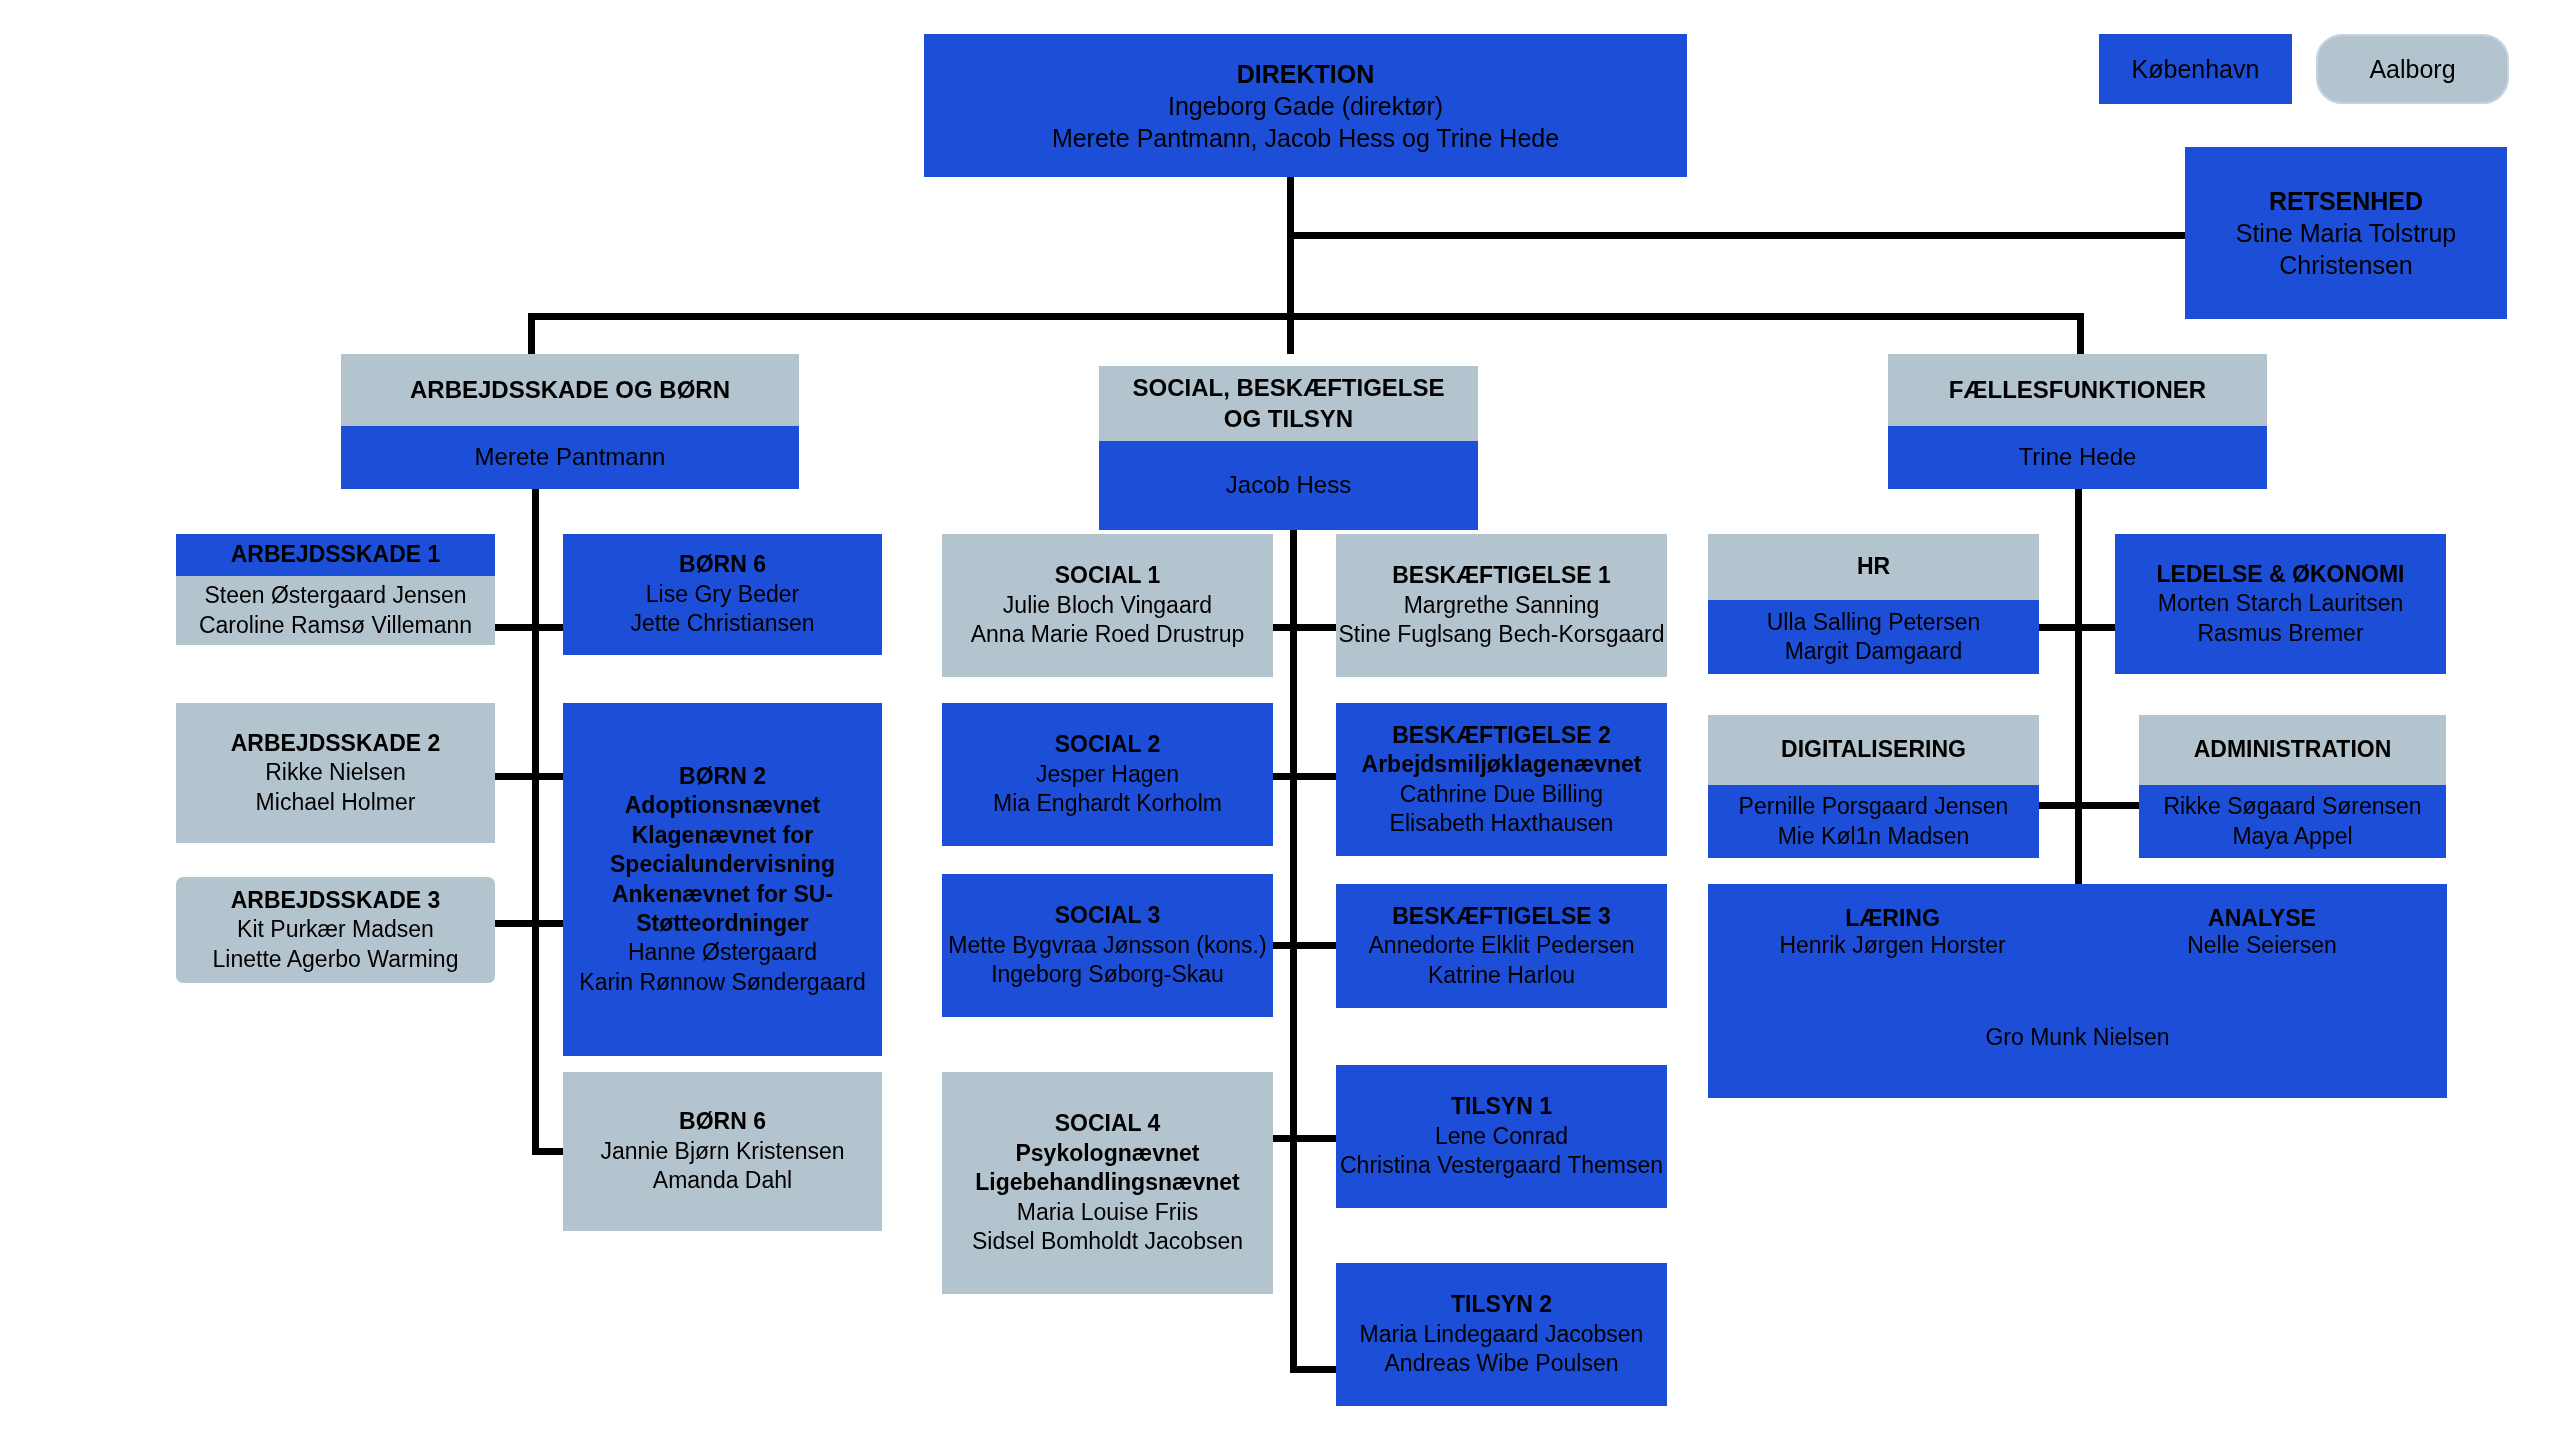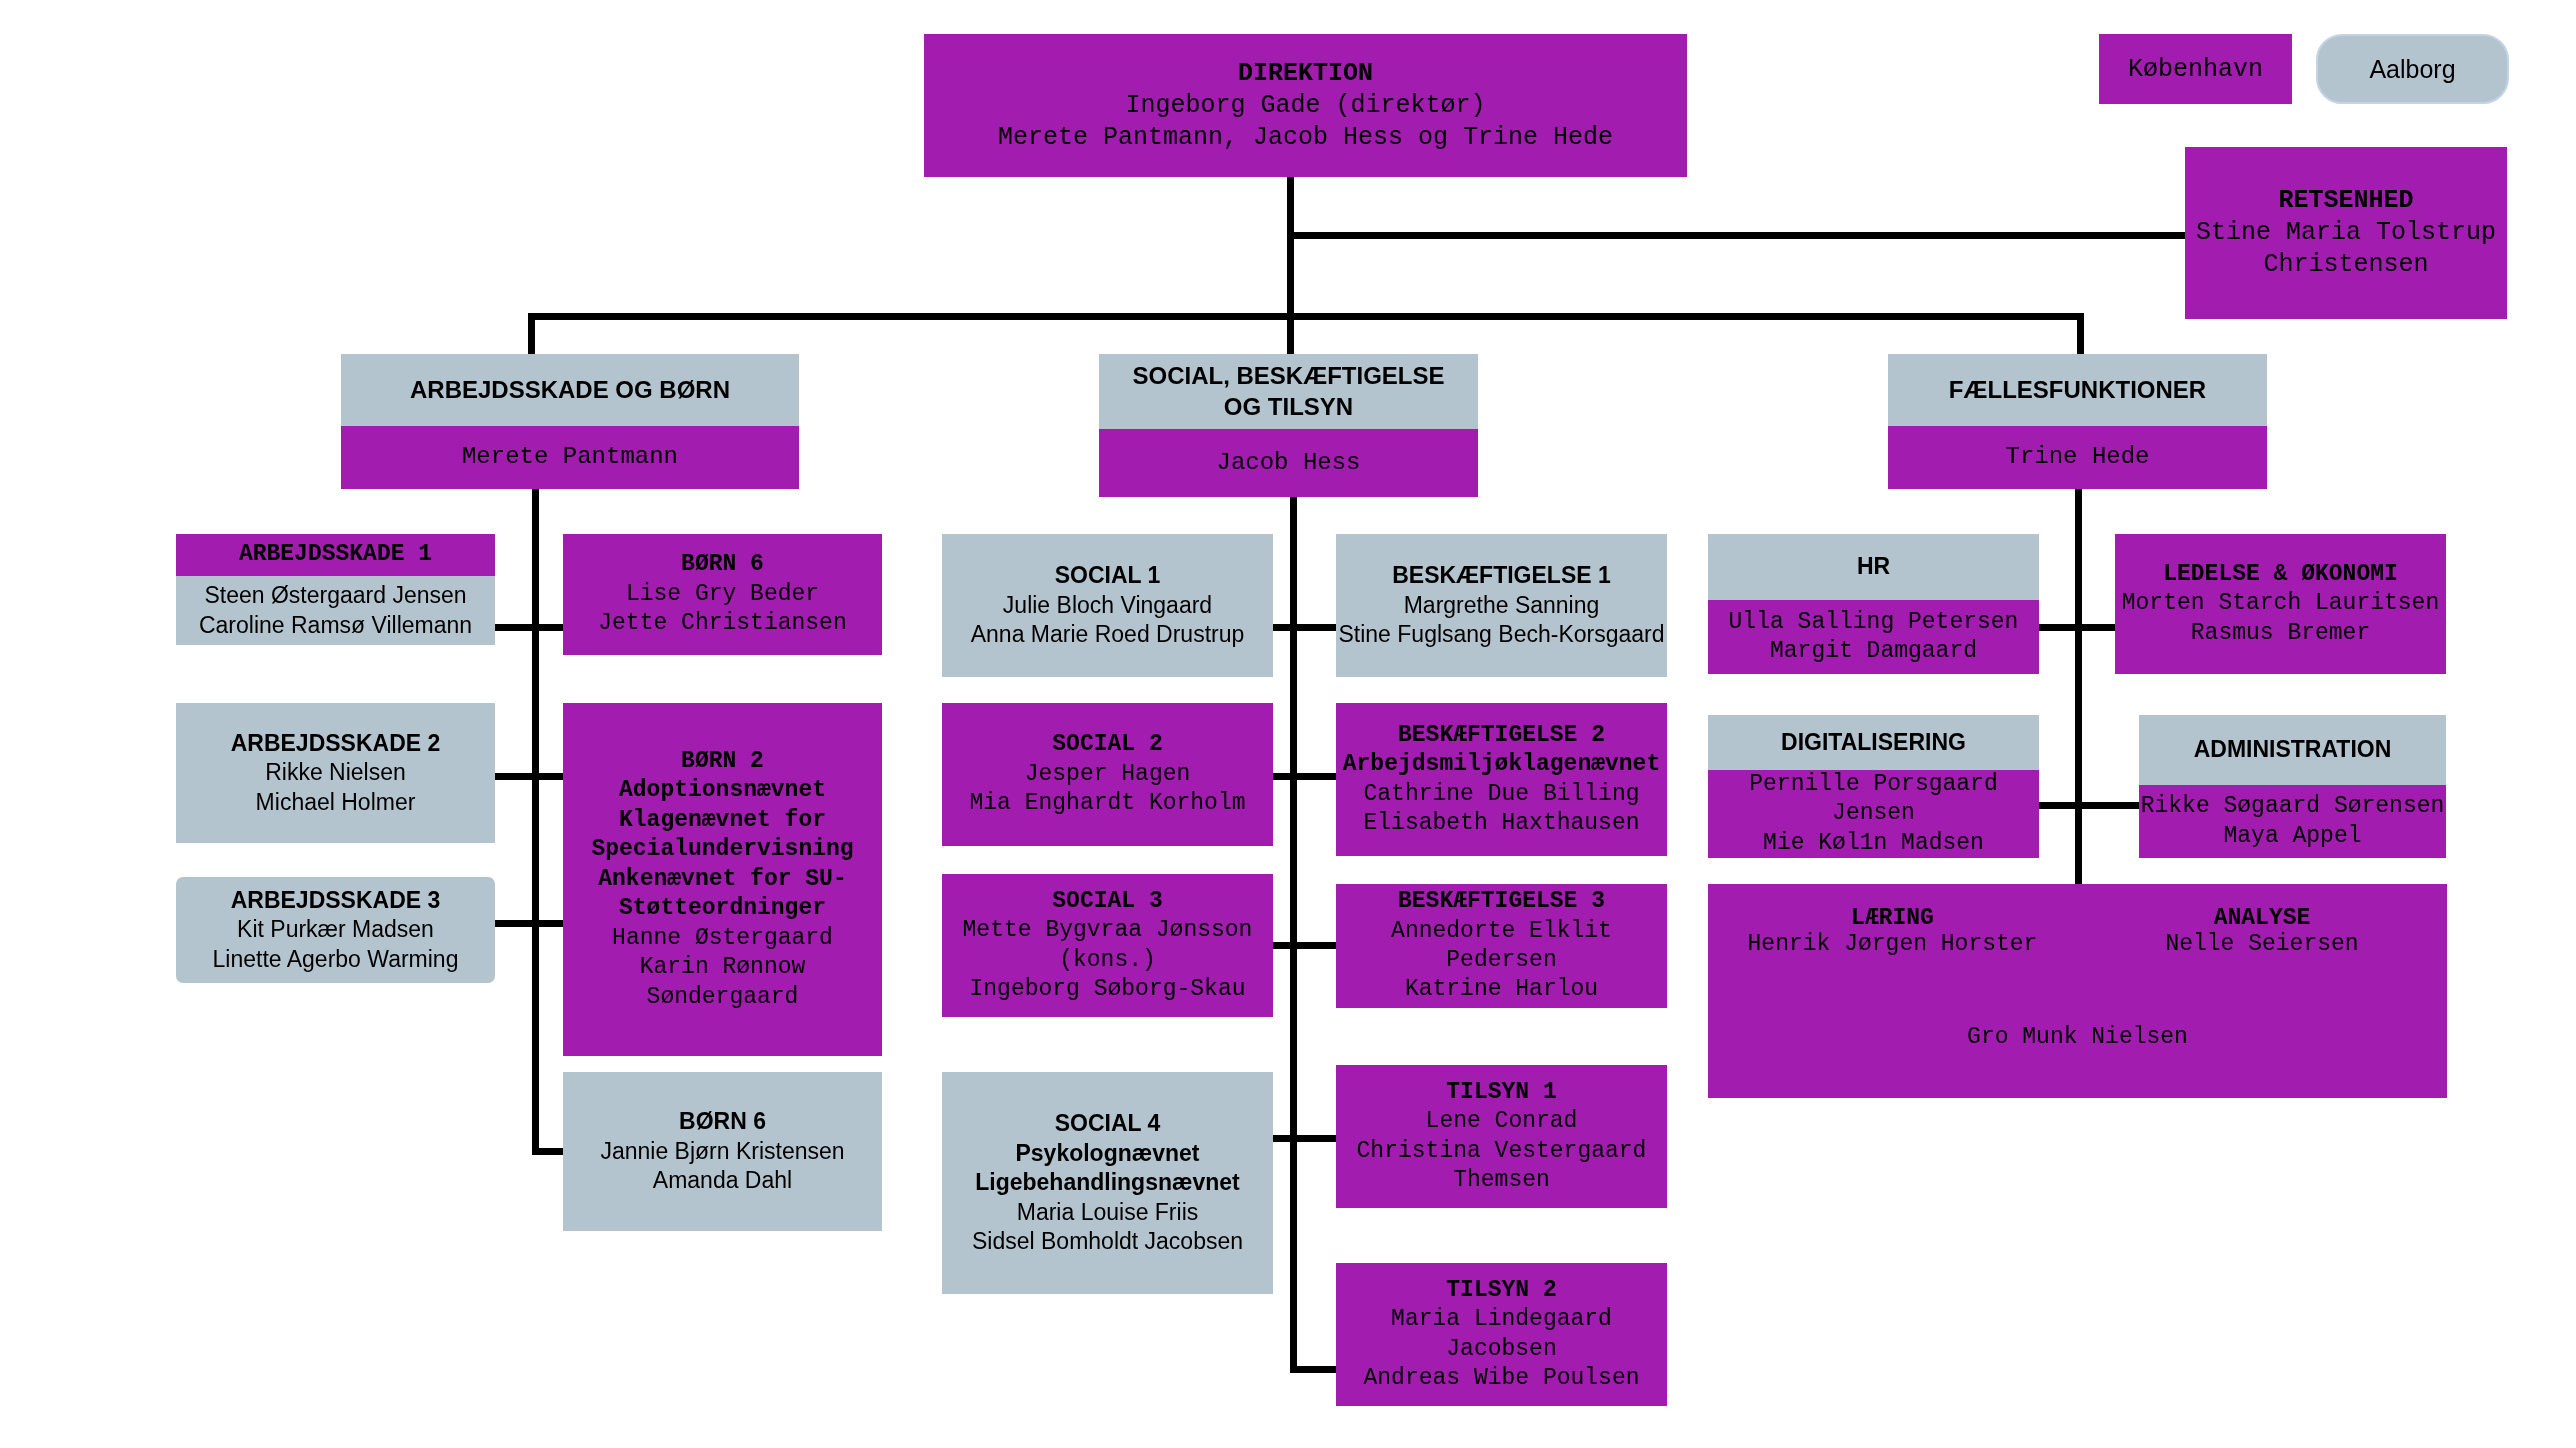--- a/index.html
+++ b/index.html
@@ -1,21 +1,21 @@
 <!DOCTYPE html>
 <html><head>
 <meta charset="utf-8">
 <style>
   html,body{margin:0;padding:0;background:#ffffff;}
   body{font-family:"Liberation Sans",sans-serif;color:#000;}
   #root{position:relative;width:2576px;height:1449px;background:#fff;overflow:hidden;}
 
   .box{position:absolute;box-sizing:border-box;display:flex;flex-direction:column;
        align-items:center;justify-content:center;text-align:center;line-height:1.28;}
-  .dark{background:#a21caf;font-family:Liberation Mono, monospace;}
+  .dark{background:#1d4ed8;}
   .light{background:#b4c4ce;}
 
   .hdr{width:100%;box-sizing:border-box;display:flex;align-items:center;
        justify-content:center;text-align:center;font-weight:bold;}
   .body{width:100%;box-sizing:border-box;display:flex;flex-direction:column;
         align-items:center;justify-content:center;text-align:center;flex:1;}
 
   .ttl{font-weight:bold;}
   .sub{font-weight:bold;}
   .nm{font-weight:normal;}
@@ -80,21 +80,21 @@
     <div class="ttl">RETSENHED</div>
     <div class="nm">Stine Maria Tolstrup</div>
     <div class="nm">Christensen</div>
   </div>
 
   <div class="box f25" style="left:341px;top:354px;width:458px;height:135px;">
     <div class="hdr light" style="height:72px;">ARBEJDSSKADE OG BØRN</div>
     <div class="body dark">Merete Pantmann</div>
   </div>
 
-  <div class="box f25" style="left:1099px;top:354px;width:379px;height:143px;">
+  <div class="box f25" style="left:1099px;top:366px;width:379px;height:164px;">
     <div class="hdr light" style="height:75px;padding:0 25px;">SOCIAL, BESKÆFTIGELSE OG TILSYN</div>
     <div class="body dark">Jacob Hess</div>
   </div>
 
   <div class="box f25" style="left:1888px;top:354px;width:379px;height:135px;">
     <div class="hdr light" style="height:72px;">FÆLLESFUNKTIONER</div>
     <div class="body dark">Trine Hede</div>
   </div>
 
   <div class="box f24" style="left:176px;top:534px;width:319px;height:111px;">

